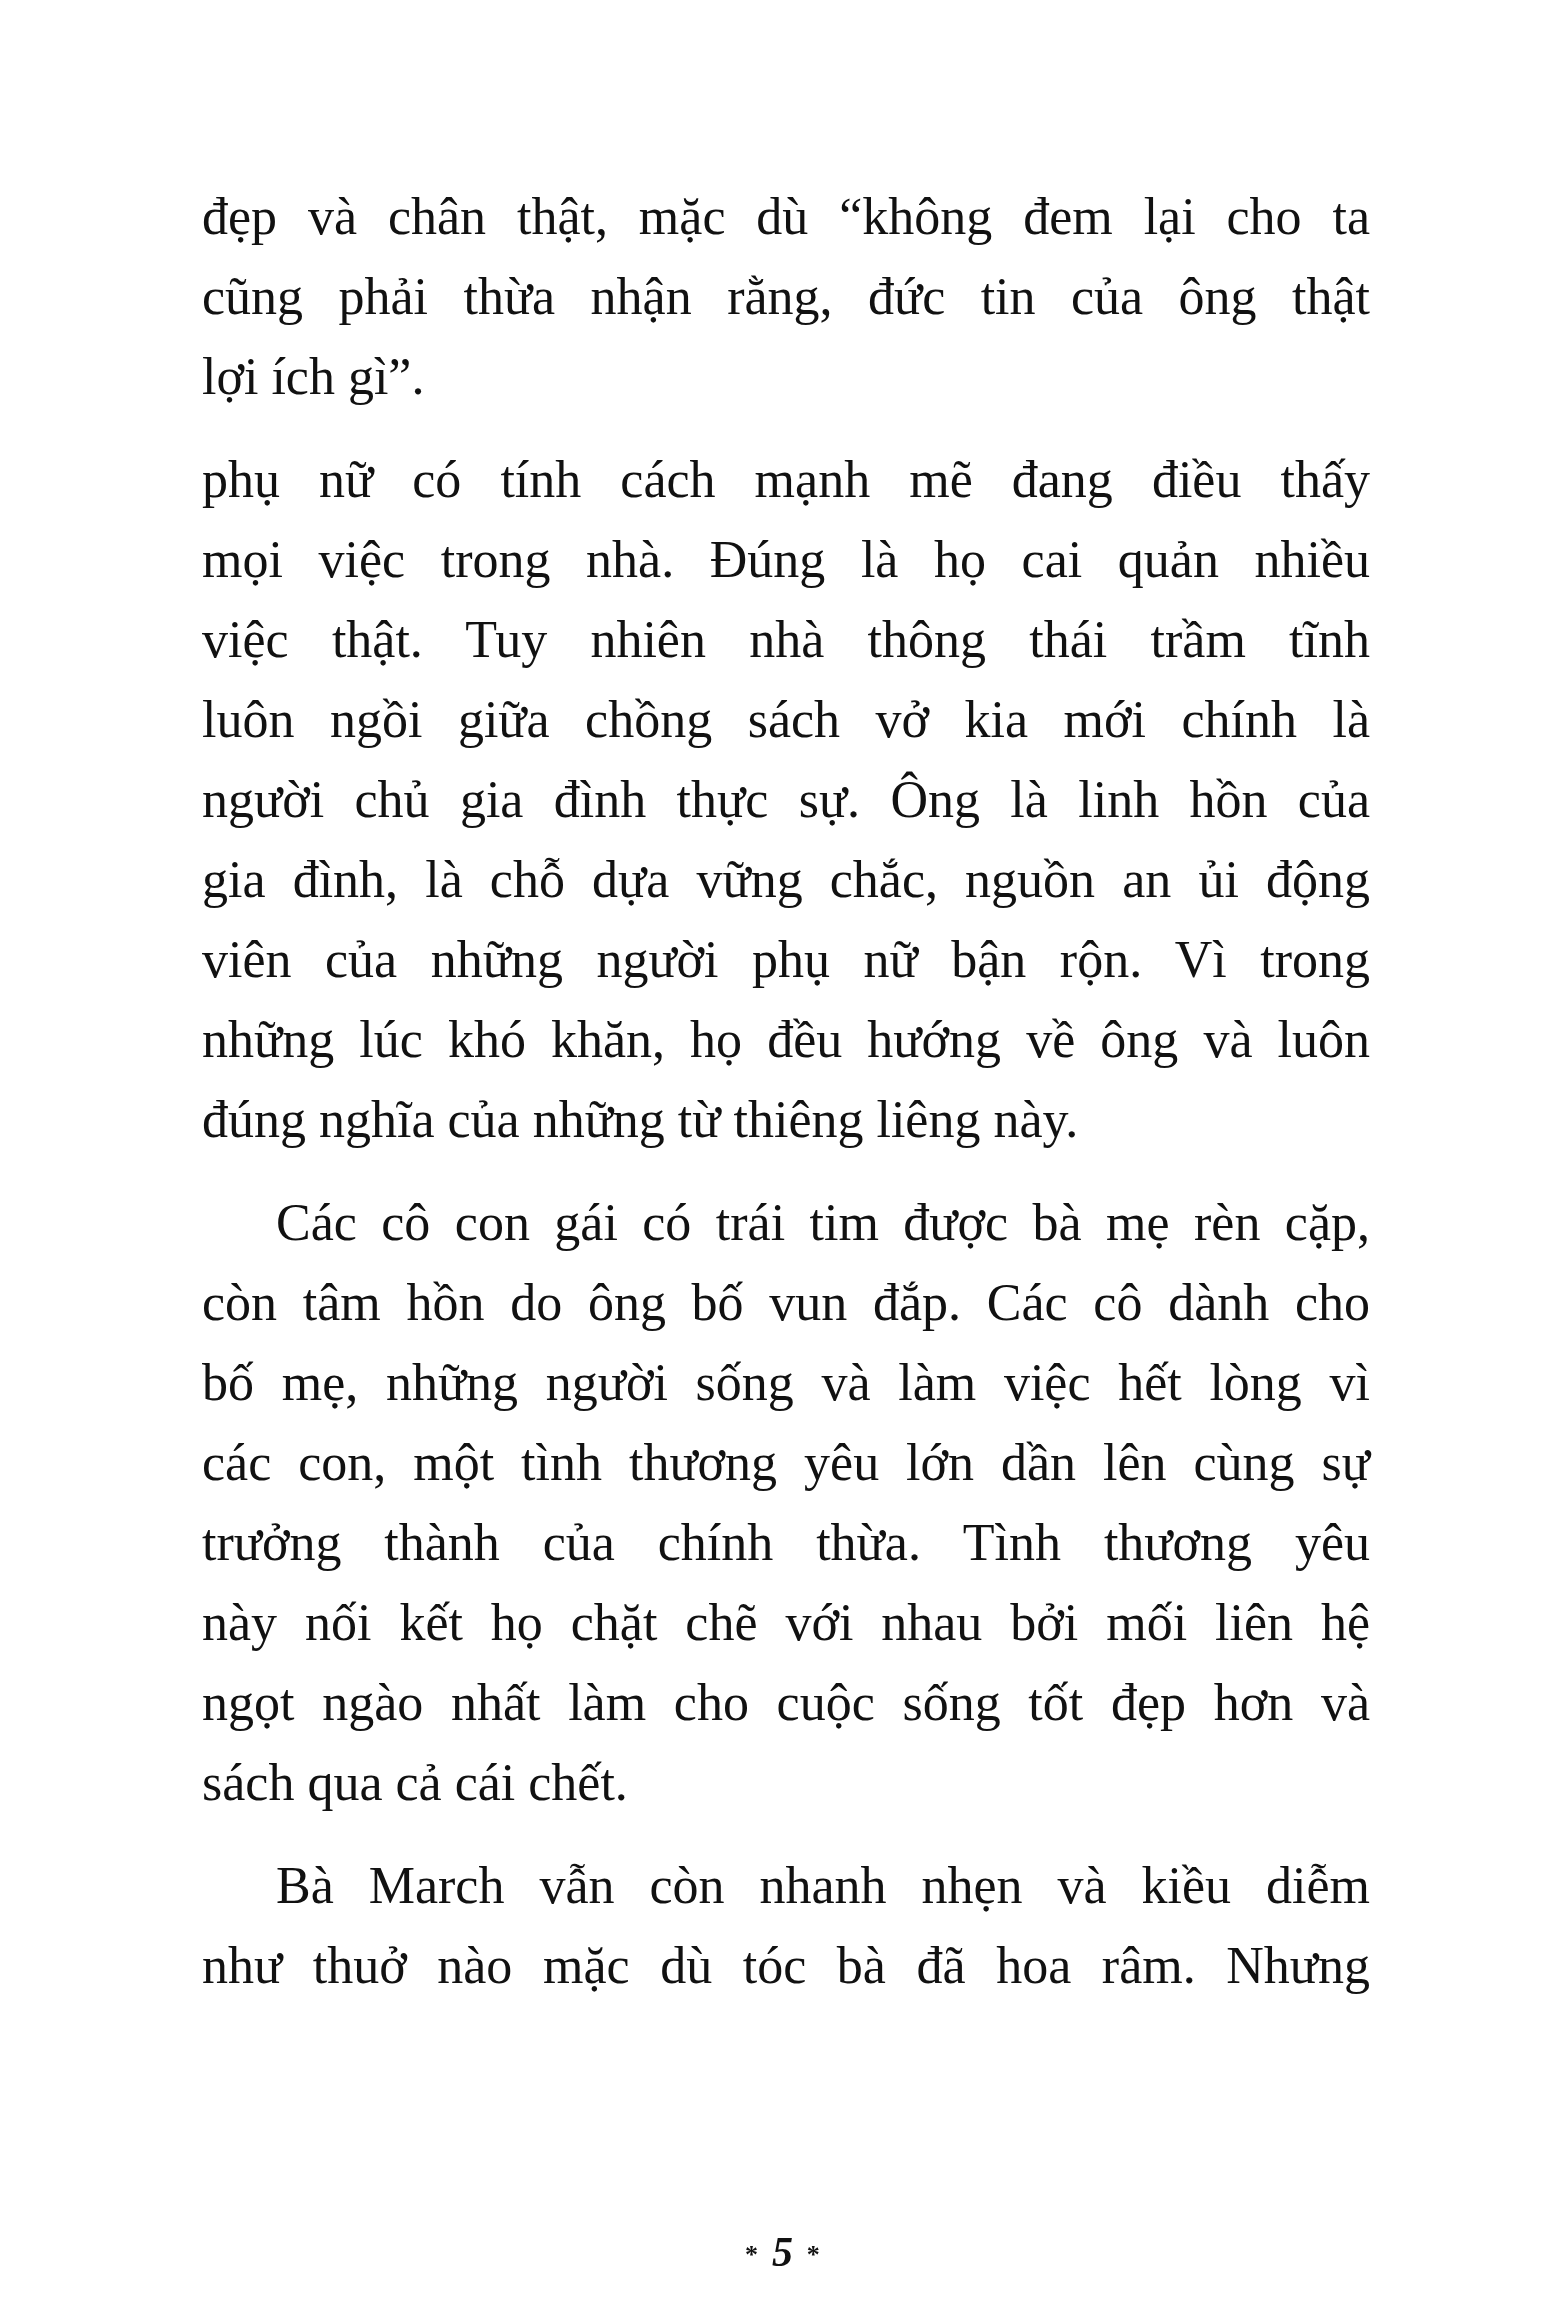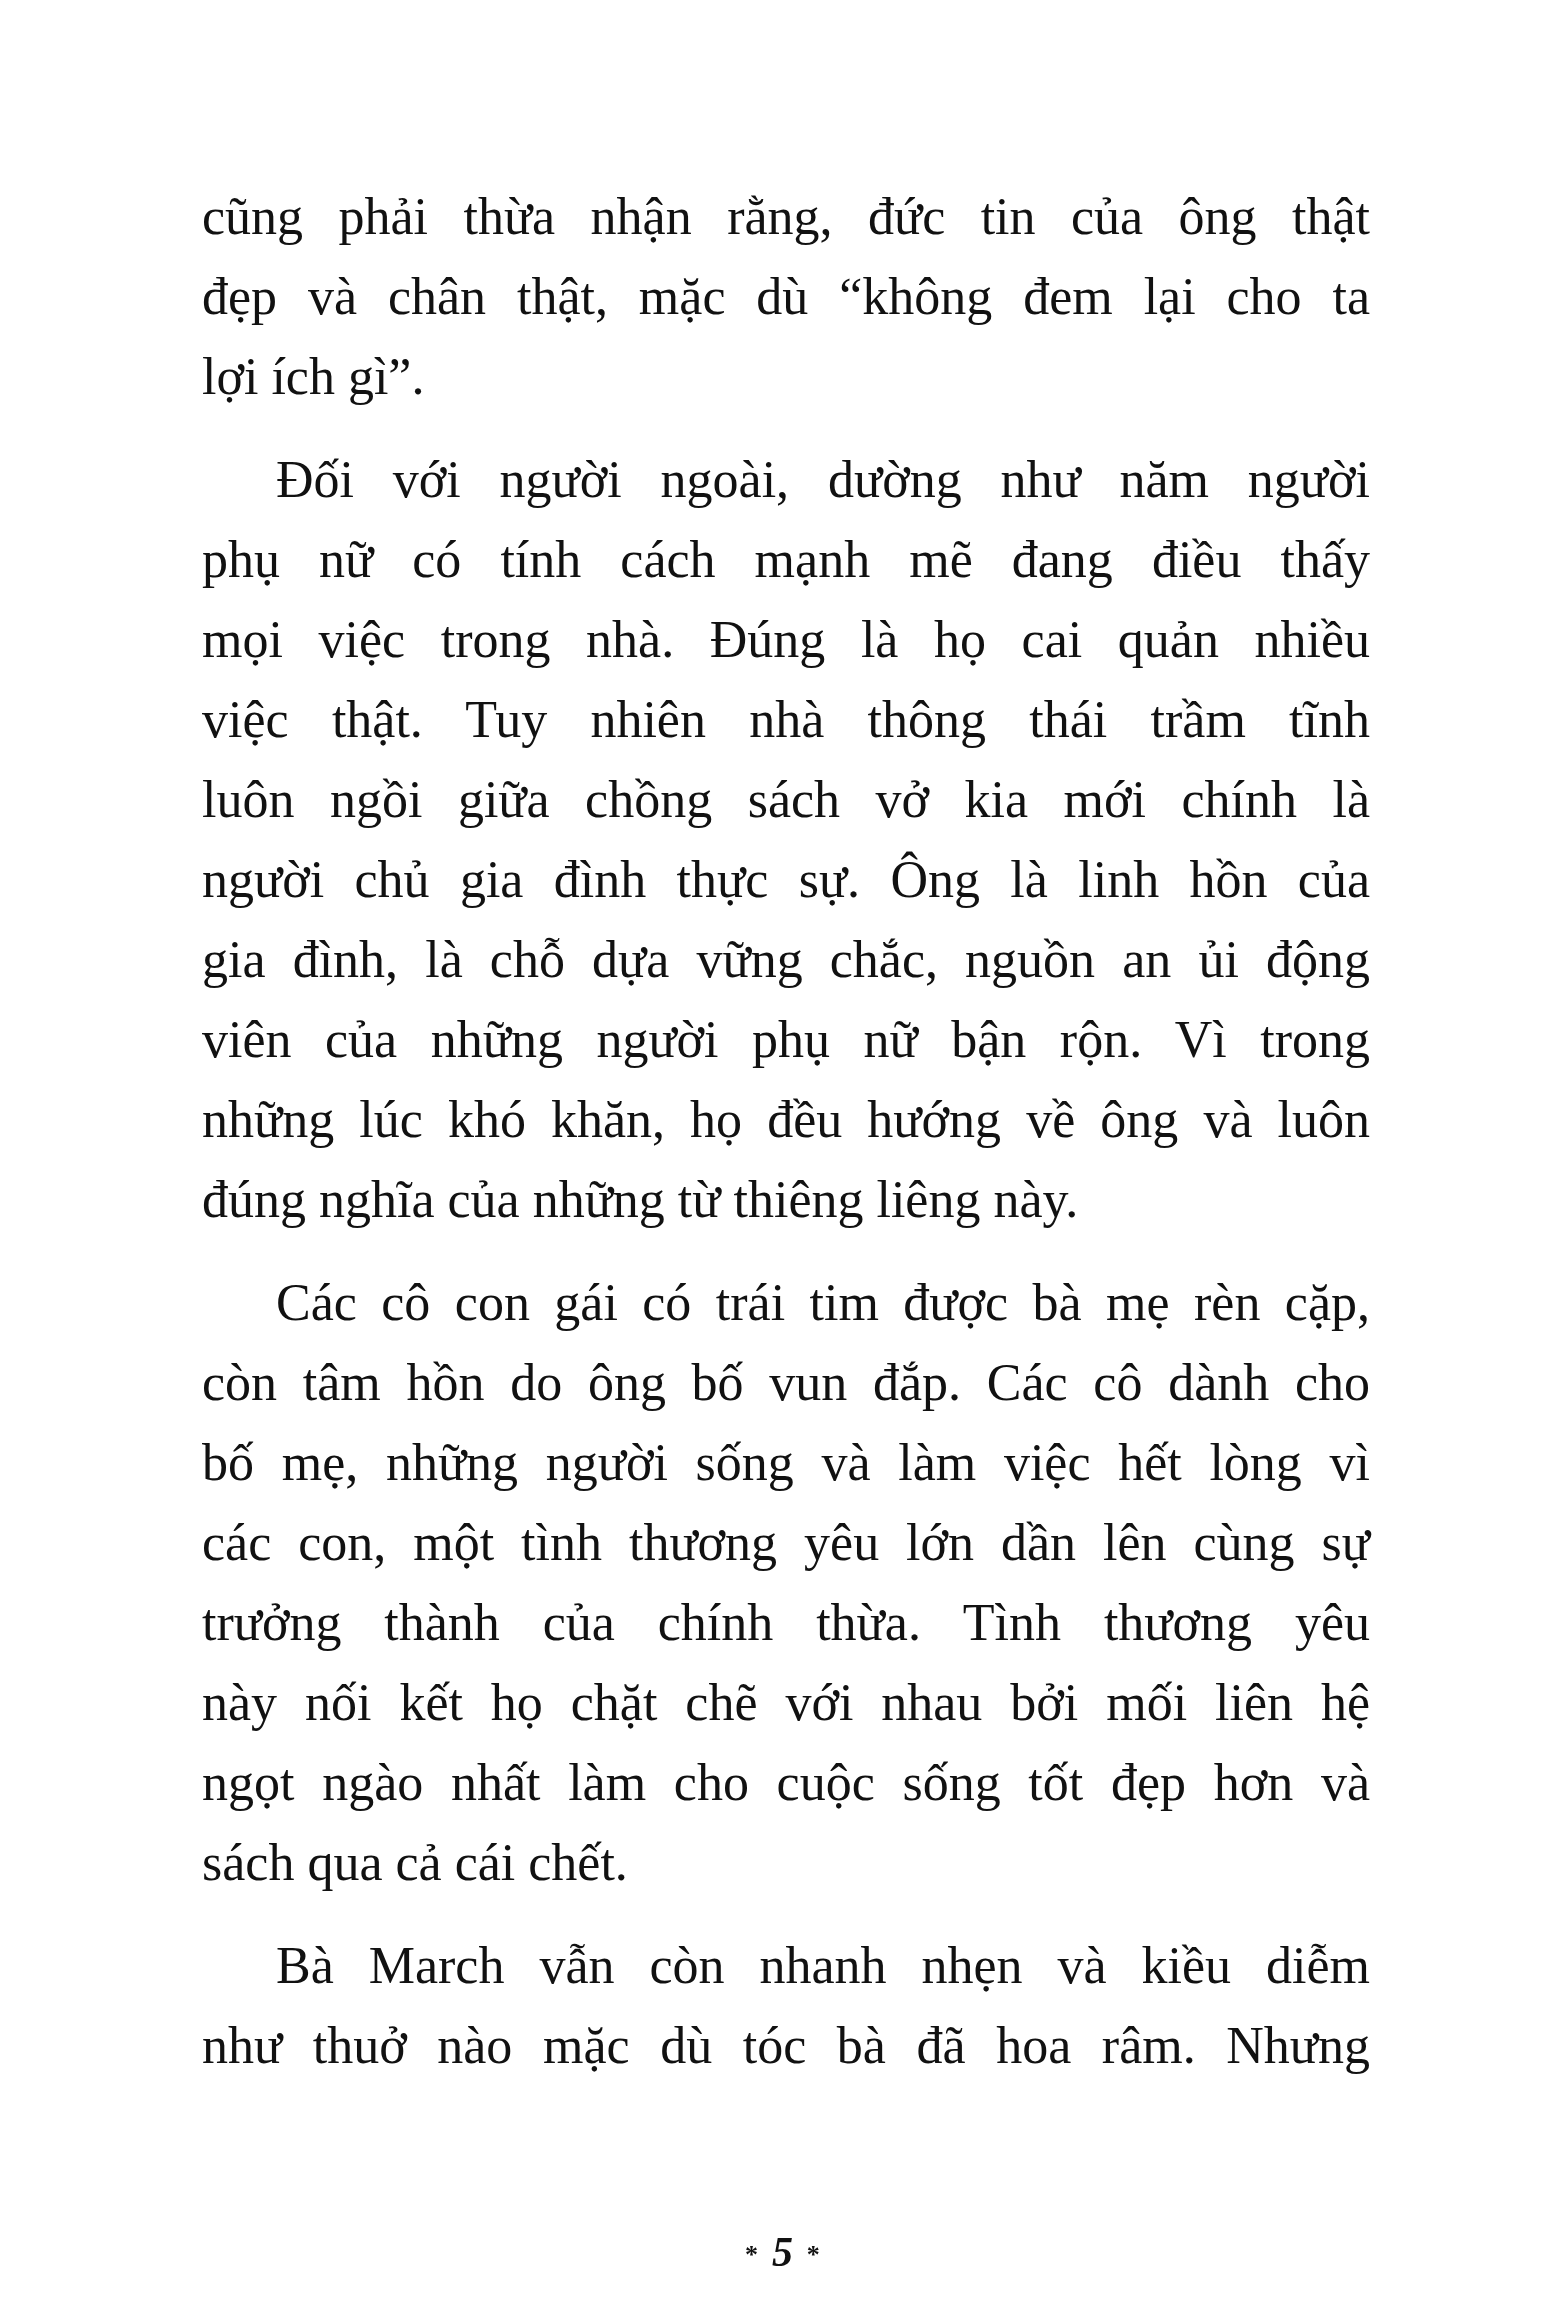--- a/index.html
+++ b/index.html
@@ -66,27 +66,26 @@
     margin: 0 10.8px;
   }
 </style>
 </head>
 <body>
 
 <div class="page">
   <div class="text-block">
 
     <p class="paragraph">
+      <span class="line">đẹp và chân thật, mặc dù “không đem lại cho ta</span>
       <span class="line">cũng phải thừa nhận rằng, đức tin của ông thật</span>
-      <span class="line">đẹp và chân thật, mặc dù “không đem lại cho ta</span>
       <span class="line last">lợi ích gì”.</span>
     </p>
 
     <p class="paragraph">
-      <span class="line indent">Đối với người ngoài, dường như năm người</span>
       <span class="line">phụ nữ có tính cách mạnh mẽ đang điều thấy</span>
       <span class="line">mọi việc trong nhà. Đúng là họ cai quản nhiều</span>
       <span class="line">việc thật. Tuy nhiên nhà thông thái trầm tĩnh</span>
       <span class="line">luôn ngồi giữa chồng sách vở kia mới chính là</span>
       <span class="line">người chủ gia đình thực sự. Ông là linh hồn của</span>
       <span class="line">gia đình, là chỗ dựa vững chắc, nguồn an ủi động</span>
       <span class="line">viên của những người phụ nữ bận rộn. Vì trong</span>
       <span class="line">những lúc khó khăn, họ đều hướng về ông và luôn</span>
       <span class="line last">đúng nghĩa của những từ thiêng liêng này.</span>
     </p>

